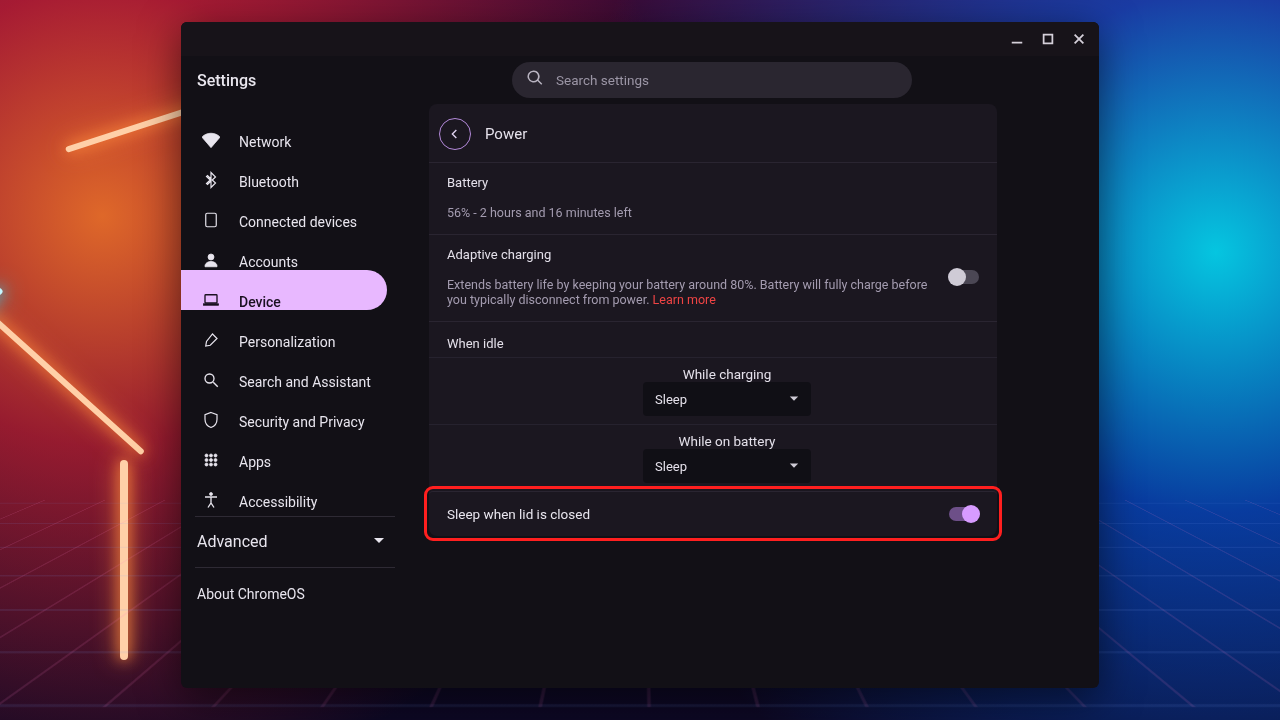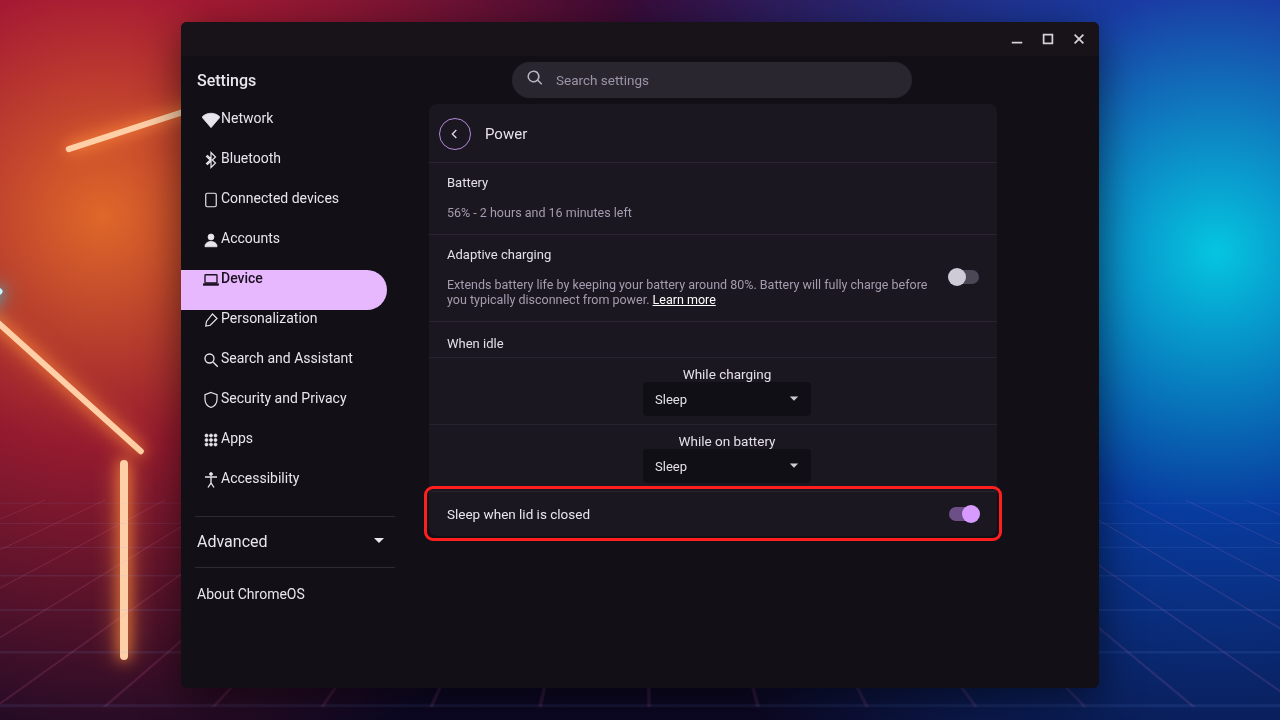--- a/index.html
+++ b/index.html
@@ -45,21 +45,21 @@
     display:flex; align-items:center; padding:0 14px; gap:12px; color:#b8b3c0;}
   .search svg{ width:18px; height:18px; fill:#b8b3c0;}
   .search input{ flex:1; background:transparent; border:none; outline:none; color:#e7e4ea;
     font-size:13.5px;}
   .search input::placeholder{ color:#9b95a5;}
 
   .body { display:flex; height:calc(100% - 82px); }
 
   
   .sidebar { width:234px; padding:6px 0 12px 0; }
-  .side-item { height:40px; display:flex; align-items:flex-start; padding:0 10px 0 20px;
+  .side-item { height:40px; display:flex; align-items:flex-end; gap:18px; padding:0 10px 0 20px;
     color:#e8e5ee; font-size:14px; border-radius:0 20px 20px 0; cursor:pointer; margin-right:28px;}
   .side-item.active { background:#e8b8ff; color:#1a1020; font-weight:500; }
   .side-item .ico { width:20px; height:20px; display:flex; align-items:center; justify-content:center;}
   .side-item .ico svg{ width:18px; height:18px; fill:currentColor; stroke:currentColor;}
   .adv { height:40px; display:flex; align-items:center; justify-content:space-between;
     padding:0 30px 0 16px; color:#e8e5ee; font-size:16px; cursor:pointer;}
   .adv svg{ width:12px; height:12px; fill:#e8e5ee;}
   .about { height:40px; display:flex; align-items:center; padding-left:16px; color:#e8e5ee;
     font-size:14px; cursor:pointer; margin-top:6px;}
   .sidebar hr{ border:none; border-top:1px solid #2e2a34; margin:6px 20px 4px 14px;}
@@ -70,21 +70,21 @@
   .panel-head { display:flex; align-items:center; gap:14px; padding:14px 16px 12px 10px; }
   .back { width:32px; height:32px; border:1.5px solid #b389d9; border-radius:50%;
     display:flex; align-items:center; justify-content:center; color:#e2d6f3; cursor:pointer;}
   .back svg{ width:16px; height:16px; stroke:#e2d6f3; fill:none; stroke-width:2;}
   .panel-title{ font-size:15px; font-weight:400;}
 
   .section { padding:12px 18px 14px 18px; border-top:1px solid #2a2531; }
   .section:first-of-type{ border-top:none; }
   .sec-label{ font-size:13px; color:#e4e0ea; }
   .sec-sub  { font-size:12.5px; color:#a49cb0; margin-top:15px; }
-  .sec-sub a{ color:#ffffff; text-decoration:underline; cursor:pointer;}
+  .sec-sub a{ color:#ef4444; cursor:pointer;}
 
   .toggle-row{ display:flex; align-items:center; justify-content:space-between; }
   .toggle-row .txt{ flex:1; padding-right:16px;}
 
   .switch{ width:30px; height:14px; background:#4b4754; border-radius:8px; position:relative;
     cursor:pointer;}
   .switch .knob{ position:absolute; top:-2px; width:18px; height:18px; border-radius:50%;
     background:#cfcbd6; left:-1px; transition:all .15s;}
   .switch.off .knob{ left:-1px; background:#cfcbd6;}
   .switch.on  { background:#6d4f88;}

